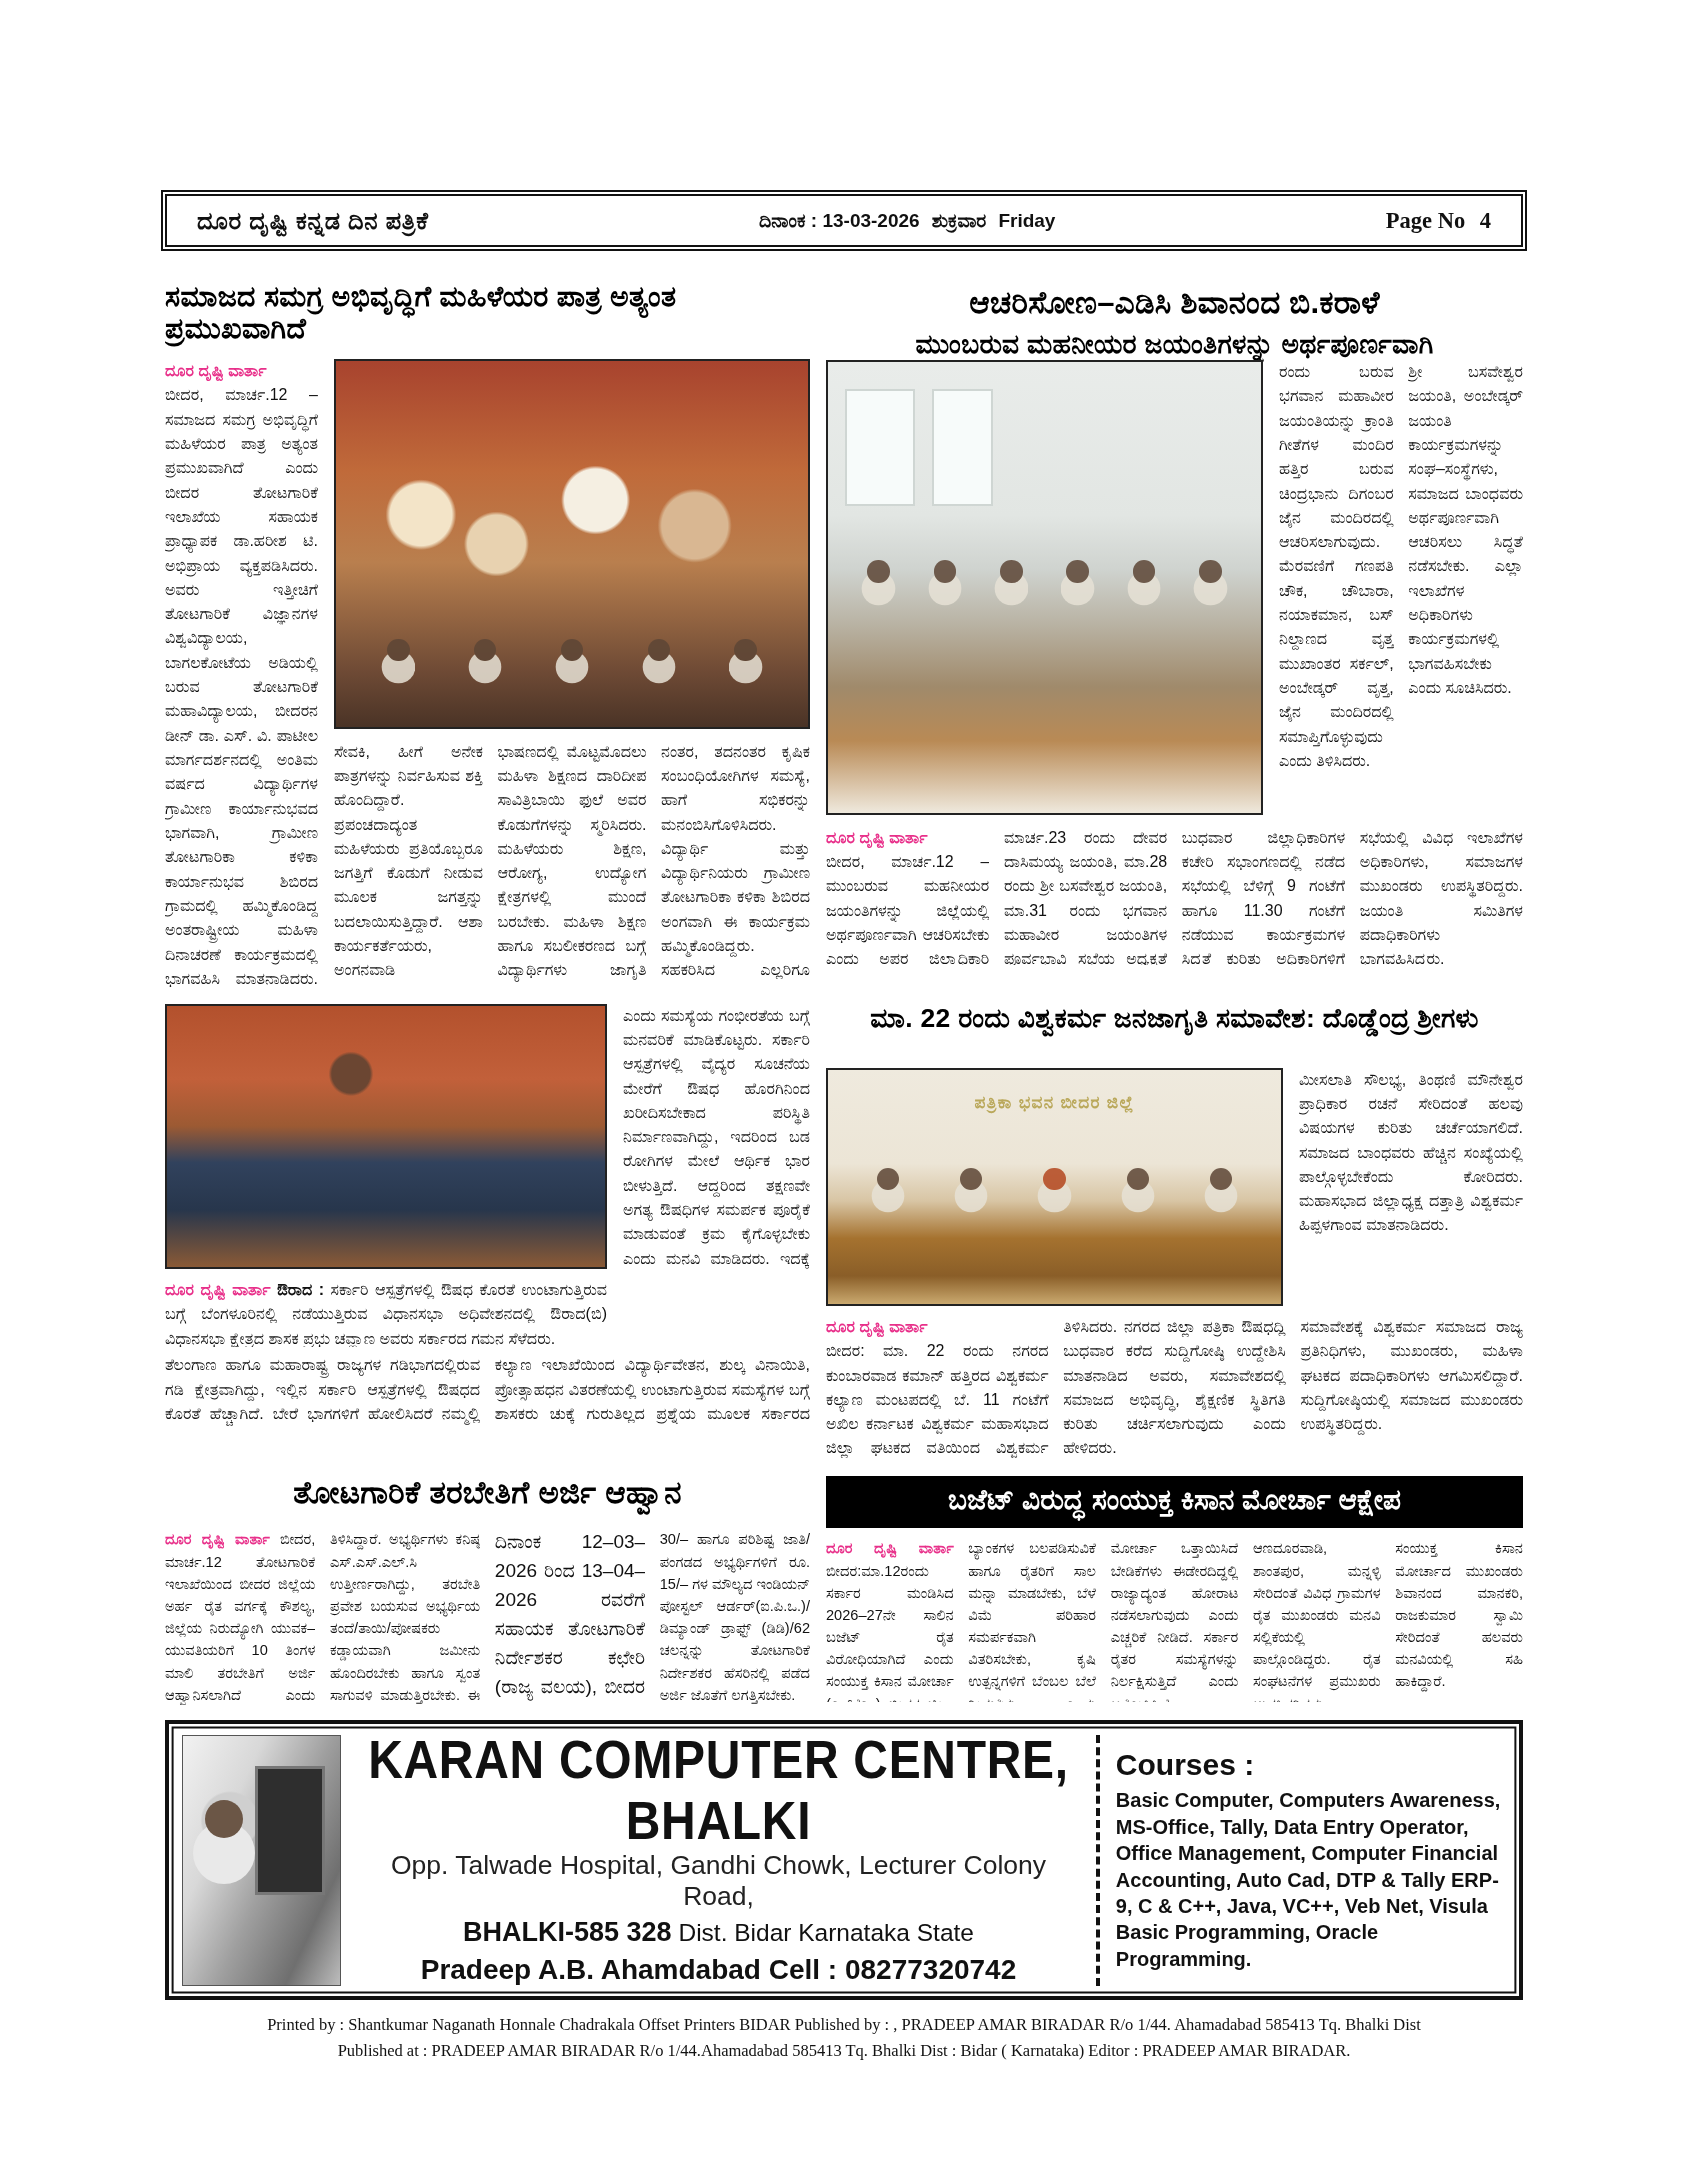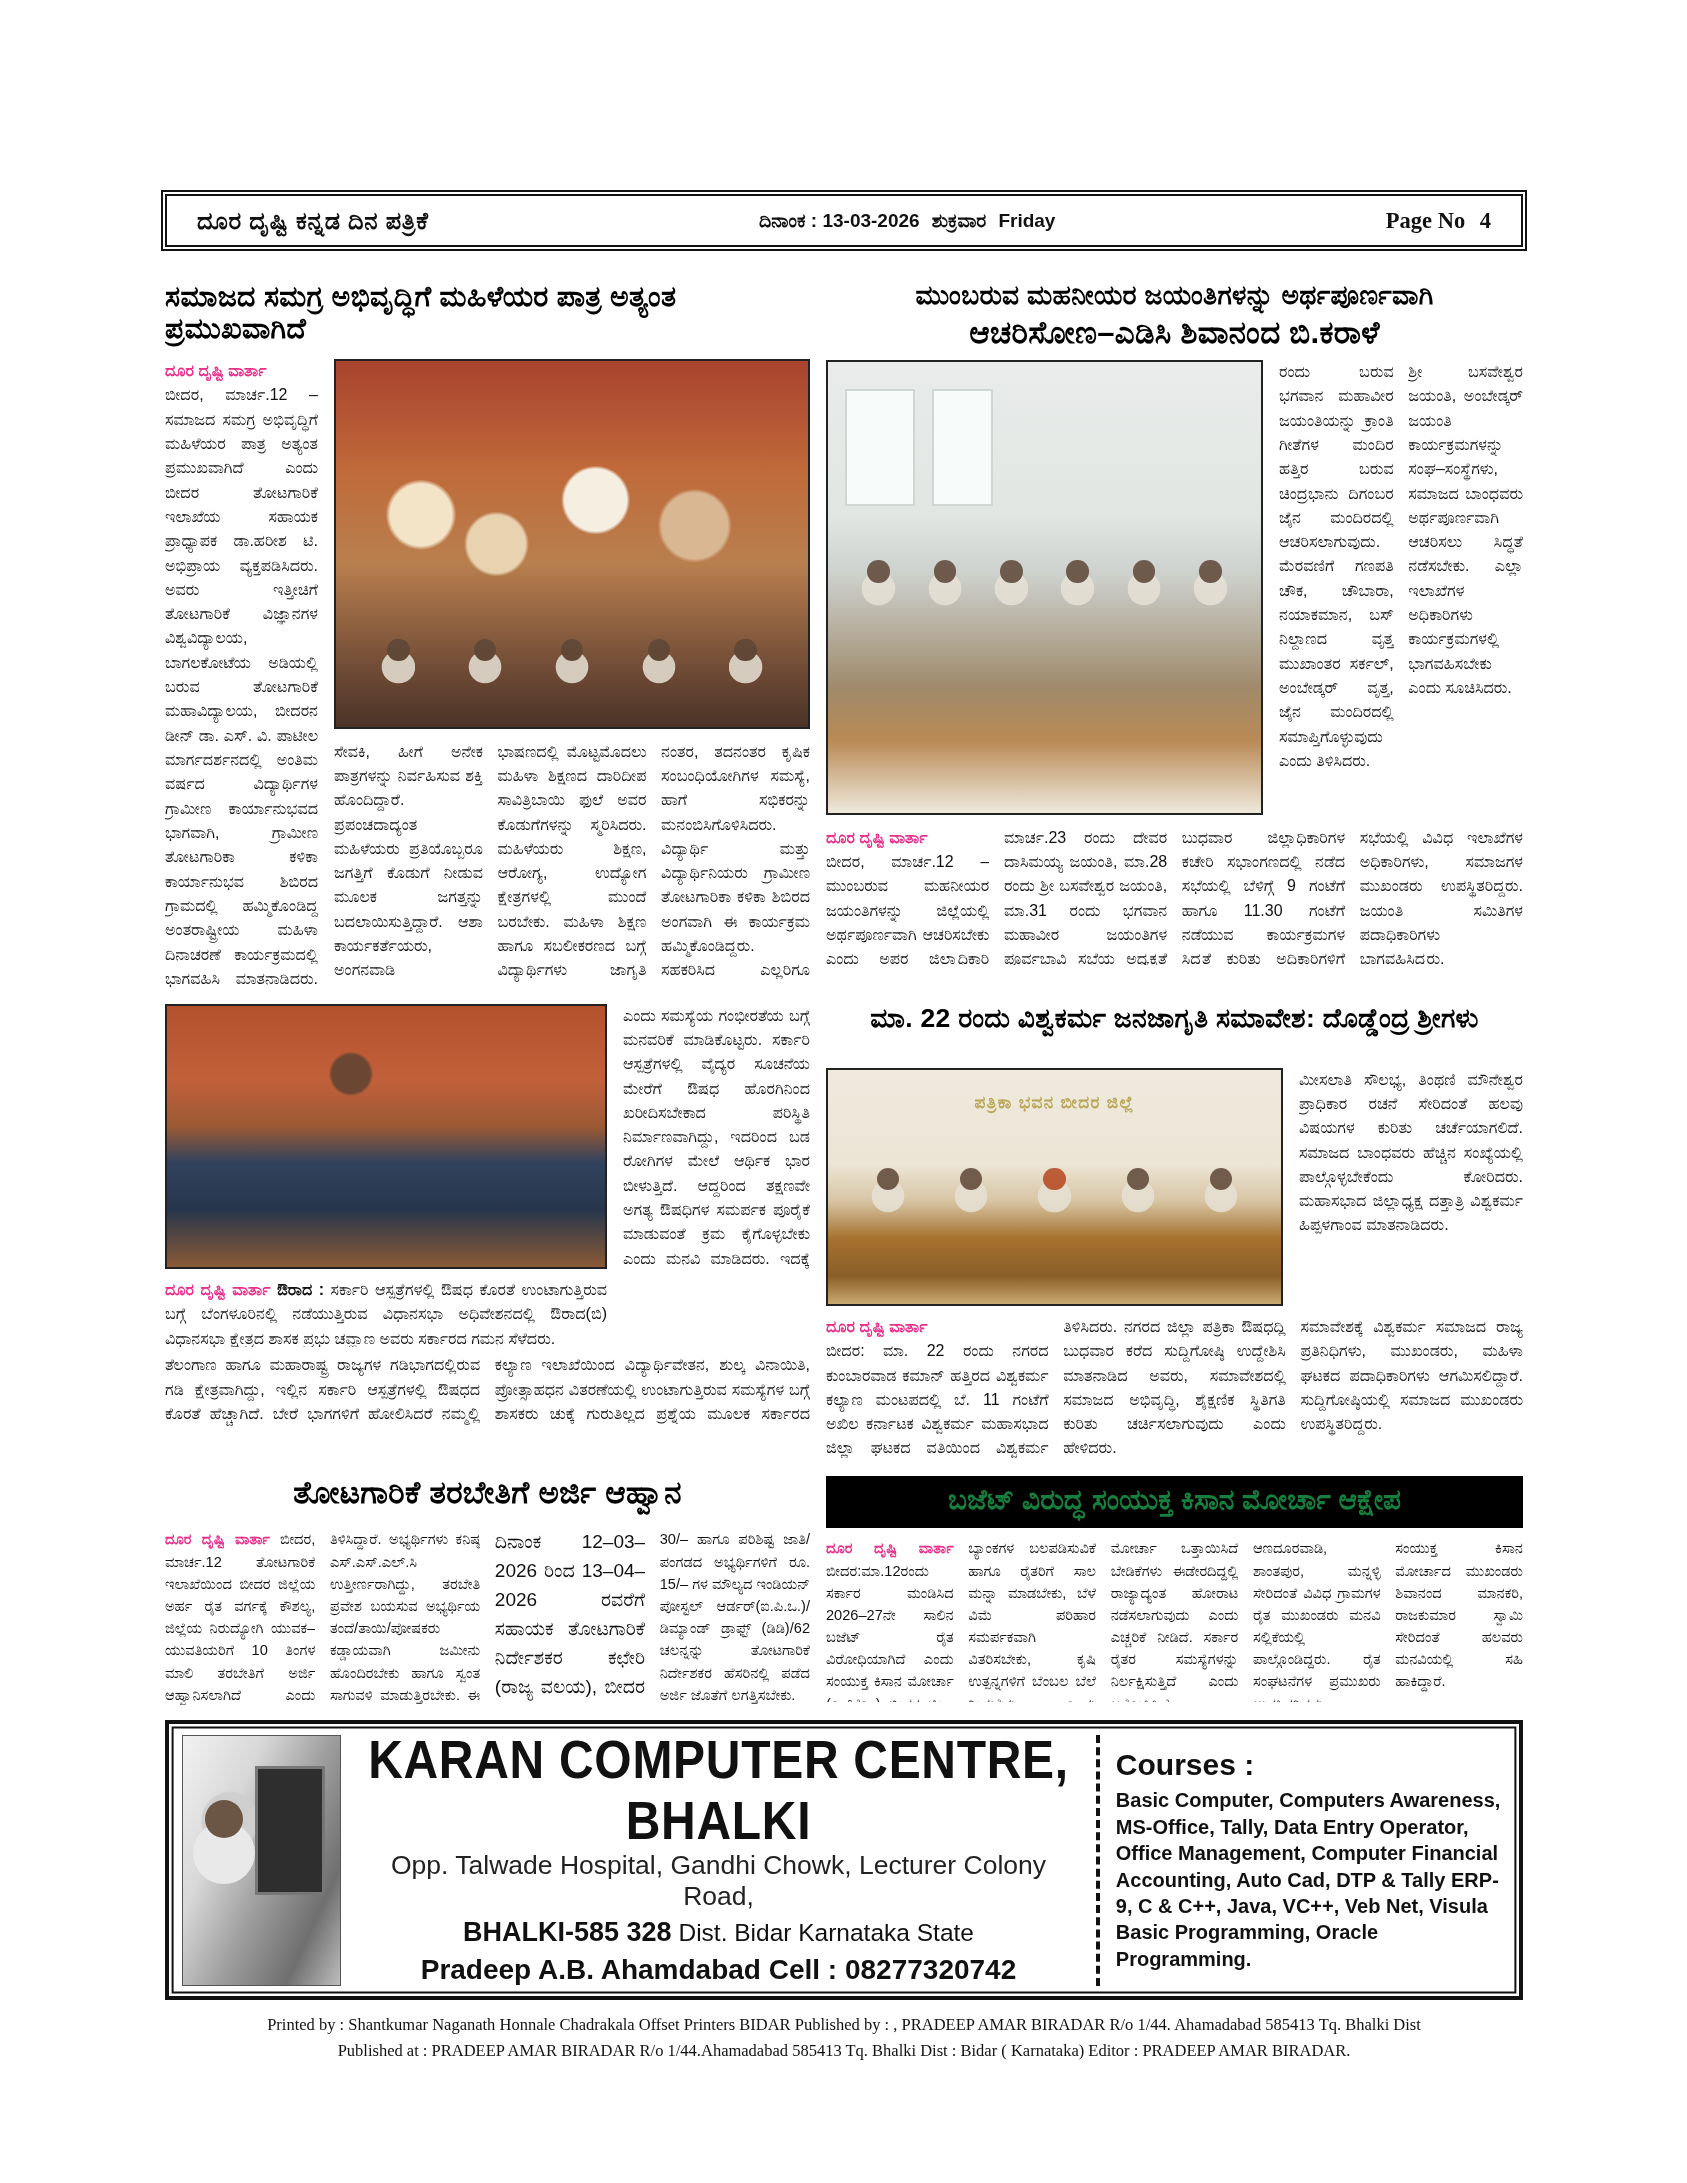--- a/index.html
+++ b/index.html
@@ -19,21 +19,21 @@
   .art { overflow:hidden; }
   .hl { font-weight:900; color:#000; line-height:1.12; letter-spacing:0.3px; }
   .hl-xl { font-size:31px; }
   .hl-l  { font-size:28.4px; }
   .hl-m  { font-size:26.5px; }
   .center { text-align:center; }
   .cols { display:flex; gap:14.6px; }
   .col { font-size:16px; line-height:1.52; text-align:justify; overflow:hidden; word-break:break-word; }
   .dateline { color:#e8308a; font-weight:800; }
   .banner { background:#000; color:#fff; font-weight:900; font-size:28px; text-align:center; padding:8px 4px 10.6px; }
-  .banner span{ color:#15803d; }
+  .banner span{ color:#ffffff; }
 
   
   .photo { border:2px solid #222; position:relative; overflow:hidden; }
   .ph-event { background:
       radial-gradient(circle at 18% 42%, #f3e4c8 0 7%, transparent 8%),
       radial-gradient(circle at 34% 50%, #e8d2b0 0 8%, transparent 9%),
       radial-gradient(circle at 55% 38%, #f5efe2 0 9%, transparent 10%),
       radial-gradient(circle at 76% 45%, #d9b792 0 8%, transparent 9%),
       linear-gradient(180deg, #a8432e 0%, #c06a3a 30%, #b97f4e 55%, #6e4a35 85%, #4a3326 100%); }
   .ph-hall { background:
@@ -110,22 +110,22 @@
           <div class="cols" style="height:249px;">
             <div class="col" style="flex:1;">ಸೇವಕಿ, ಹೀಗೆ ಅನೇಕ ಪಾತ್ರಗಳನ್ನು ನಿರ್ವಹಿಸುವ ಶಕ್ತಿ ಹೊಂದಿದ್ದಾರೆ. ಪ್ರಪಂಚದಾದ್ಯಂತ ಮಹಿಳೆಯರು ಪ್ರತಿಯೊಬ್ಬರೂ ಜಗತ್ತಿಗೆ ಕೊಡುಗೆ ನೀಡುವ ಮೂಲಕ ಜಗತ್ತನ್ನು ಬದಲಾಯಿಸುತ್ತಿದ್ದಾರೆ. ಆಶಾ ಕಾರ್ಯಕರ್ತೆಯರು, ಅಂಗನವಾಡಿ ಕಾರ್ಯಕರ್ತೆಯರು, ಮಹಿಳಾ ಸಂಘಟನೆಗಳ ಸದಸ್ಯರು ಗ್ರಾಮೀಣ ಮಹಿಳೆಯರ ಸಬಲೀಕರಣಕ್ಕೆ ಶ್ರಮಿಸುತ್ತಿದ್ದಾರೆ ಎಂದು ತಿಳಿಸಿದರು.</div>
             <div class="col" style="flex:1;">ಭಾಷಣದಲ್ಲಿ ಮೊಟ್ಟಮೊದಲು ಮಹಿಳಾ ಶಿಕ್ಷಣದ ದಾರಿದೀಪ ಸಾವಿತ್ರಿಬಾಯಿ ಫುಲೆ ಅವರ ಕೊಡುಗೆಗಳನ್ನು ಸ್ಮರಿಸಿದರು. ಮಹಿಳೆಯರು ಶಿಕ್ಷಣ, ಆರೋಗ್ಯ, ಉದ್ಯೋಗ ಕ್ಷೇತ್ರಗಳಲ್ಲಿ ಮುಂದೆ ಬರಬೇಕು. ಮಹಿಳಾ ಶಿಕ್ಷಣ ಹಾಗೂ ಸಬಲೀಕರಣದ ಬಗ್ಗೆ ವಿದ್ಯಾರ್ಥಿಗಳು ಜಾಗೃತಿ ಮೂಡಿಸಿದರು.</div>
             <div class="col" style="flex:1;">ನಂತರ, ತದನಂತರ ಕೃಷಿಕ ಸಂಬಂಧಿಯೋಗಿಗಳ ಸಮಸ್ಯೆ, ಹಾಗೆ ಸಭಿಕರನ್ನು ಮನಂಬಿಸಿಗೊಳಿಸಿದರು. ವಿದ್ಯಾರ್ಥಿ ಮತ್ತು ವಿದ್ಯಾರ್ಥಿನಿಯರು ಗ್ರಾಮೀಣ ತೋಟಗಾರಿಕಾ ಕಳಿಕಾ ಶಿಬಿರದ ಅಂಗವಾಗಿ ಈ ಕಾರ್ಯಕ್ರಮ ಹಮ್ಮಿಕೊಂಡಿದ್ದರು. ಸಹಕರಿಸಿದ ಎಲ್ಲರಿಗೂ ವಂದನೆ ಸಲ್ಲಿಸಿದರು. ವಿವಿಧ ಸ್ಪರ್ಧೆಗಳಲ್ಲಿ ವಿಜೇತರಾದವರಿಗೆ ಬಹುಮಾನ ನೀಡಿ ಗೌರವಿಸಲಾಯಿತು.</div>
           </div>
         </div>
       </div>
     </div>
 
     <div class="art" style="flex:1;">
+      <div class="hl hl-xl center" style="margin:5.3px 0 9.3px;">ಆಚರಿಸೋಣ–ಎಡಿಸಿ ಶಿವಾನಂದ ಬಿ.ಕರಾಳೆ</div>
       <div class="hl hl-m center">ಮುಂಬರುವ ಮಹನೀಯರ ಜಯಂತಿಗಳನ್ನು ಅರ್ಥಪೂರ್ಣವಾಗಿ</div>
-      <div class="hl hl-xl center" style="margin:5.3px 0 9.3px;">ಆಚರಿಸೋಣ–ಎಡಿಸಿ ಶಿವಾನಂದ ಬಿ.ಕರಾಳೆ</div>
       <div class="row" style="height:455px;">
         <div class="photo ph-hall" style="width:437px; height:455px;">
           <div class="win" style="left:4%; top:6%; width:16%; height:26%;"></div>
           <div class="win" style="left:24%; top:6%; width:14%; height:26%;"></div>
           <div class="figrow" style="top:44%;">
             <div class="fig"></div>
             <div class="fig"></div>
             <div class="fig"></div>
             <div class="fig"></div>
             <div class="fig"></div>

